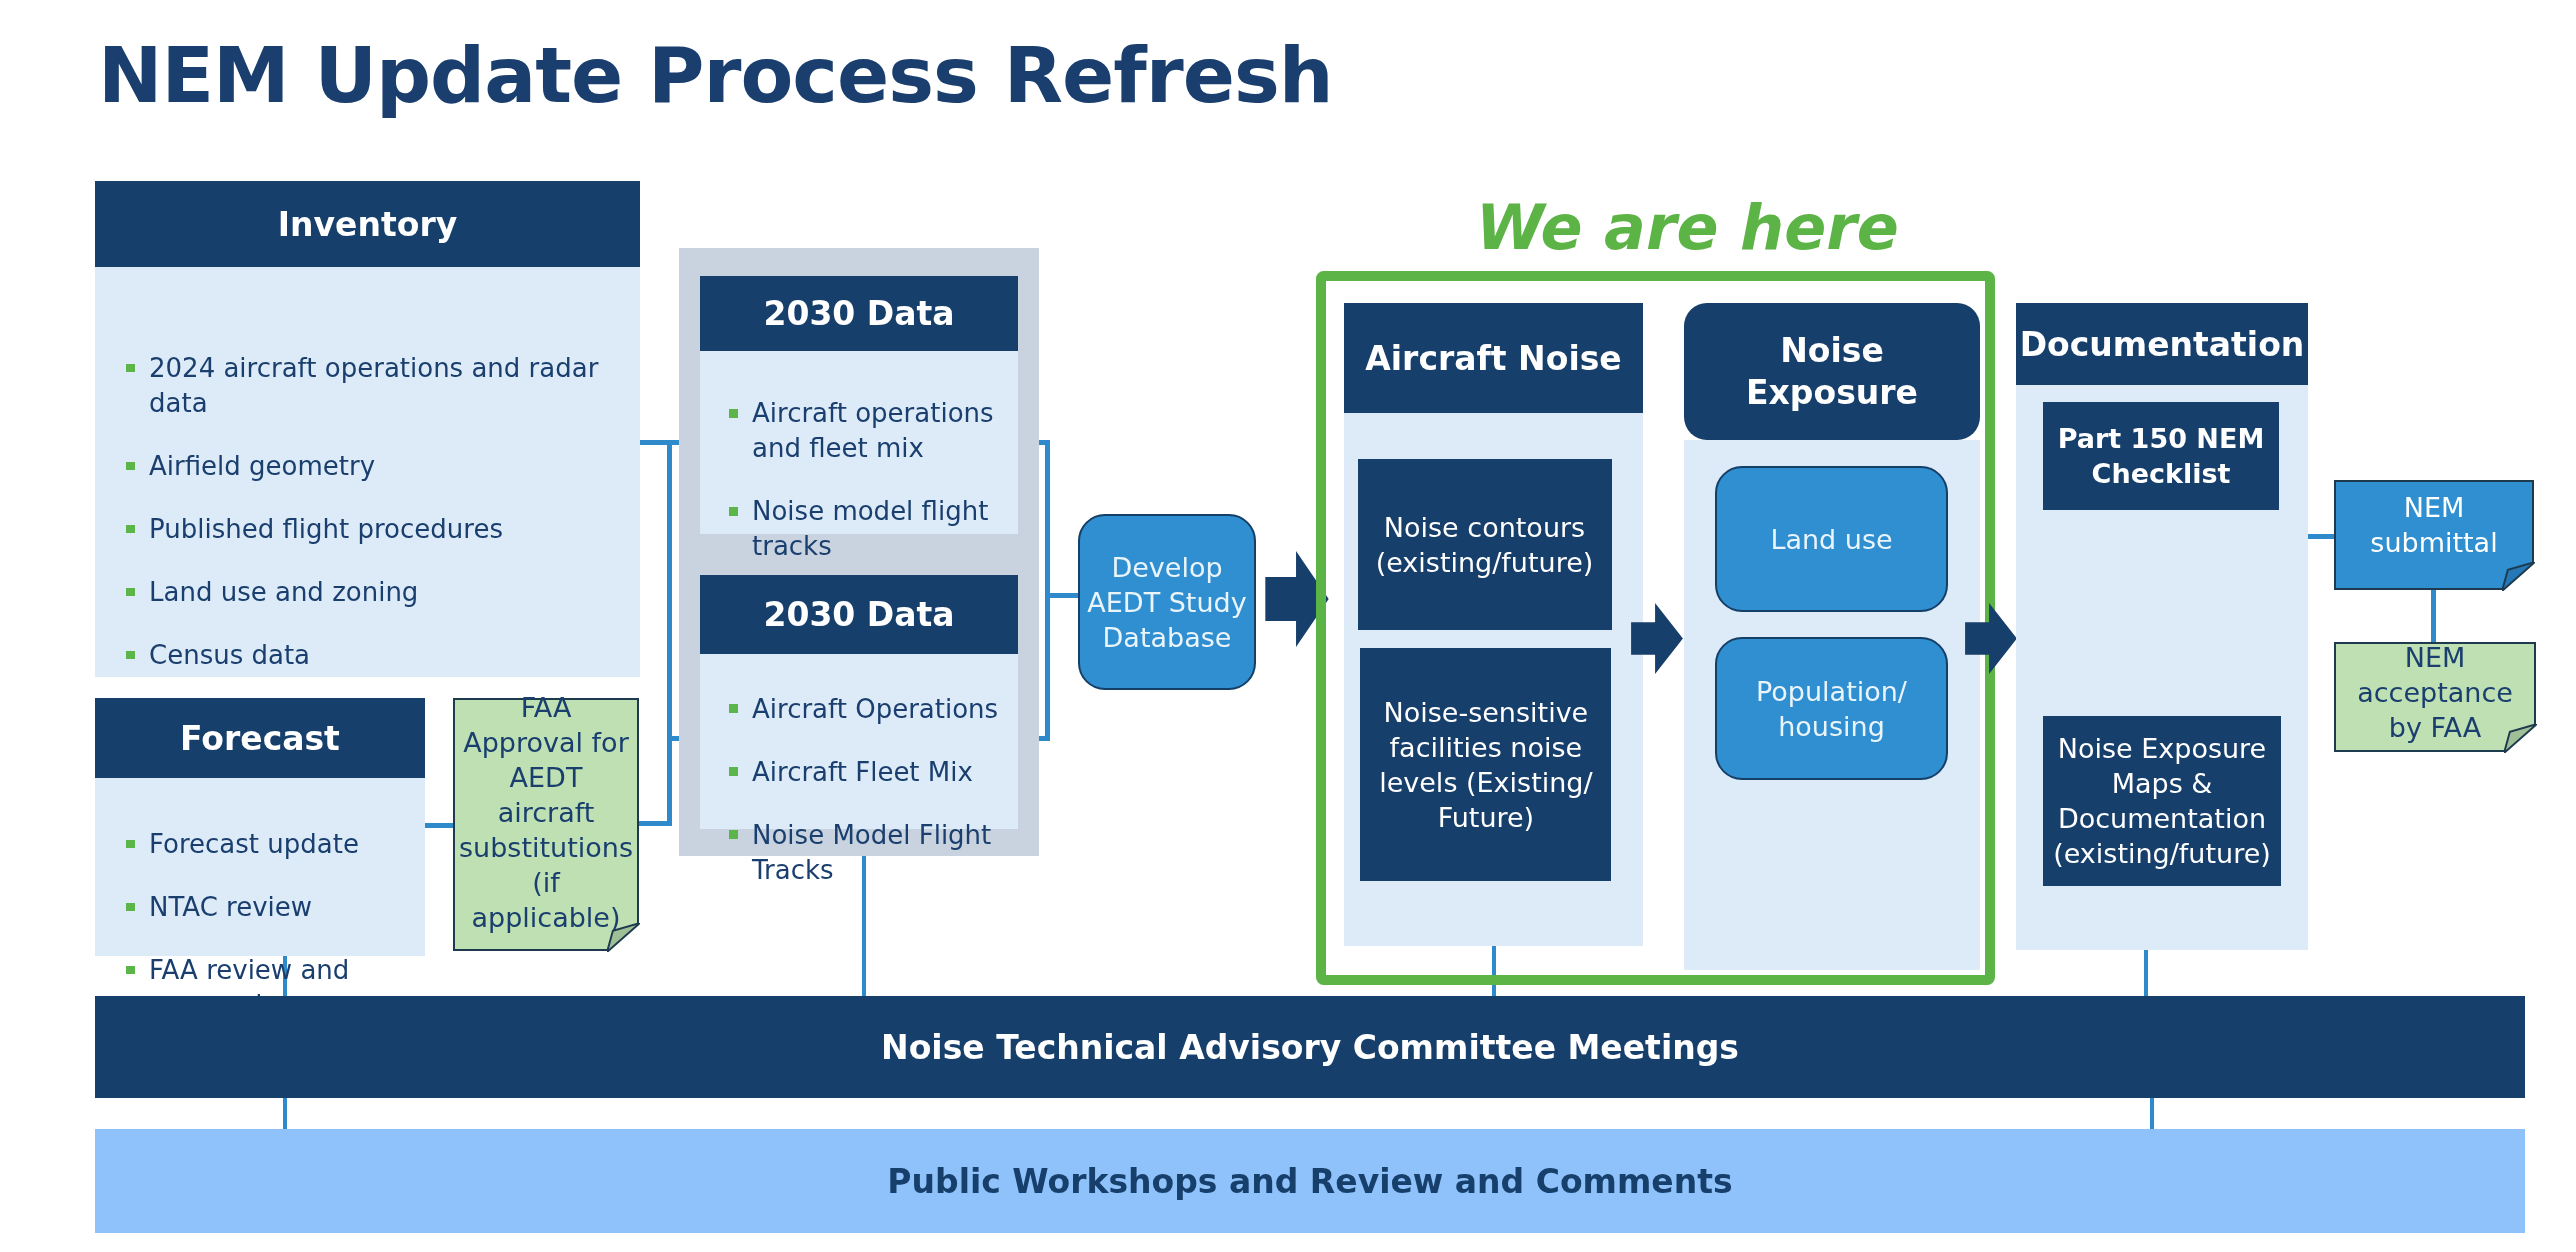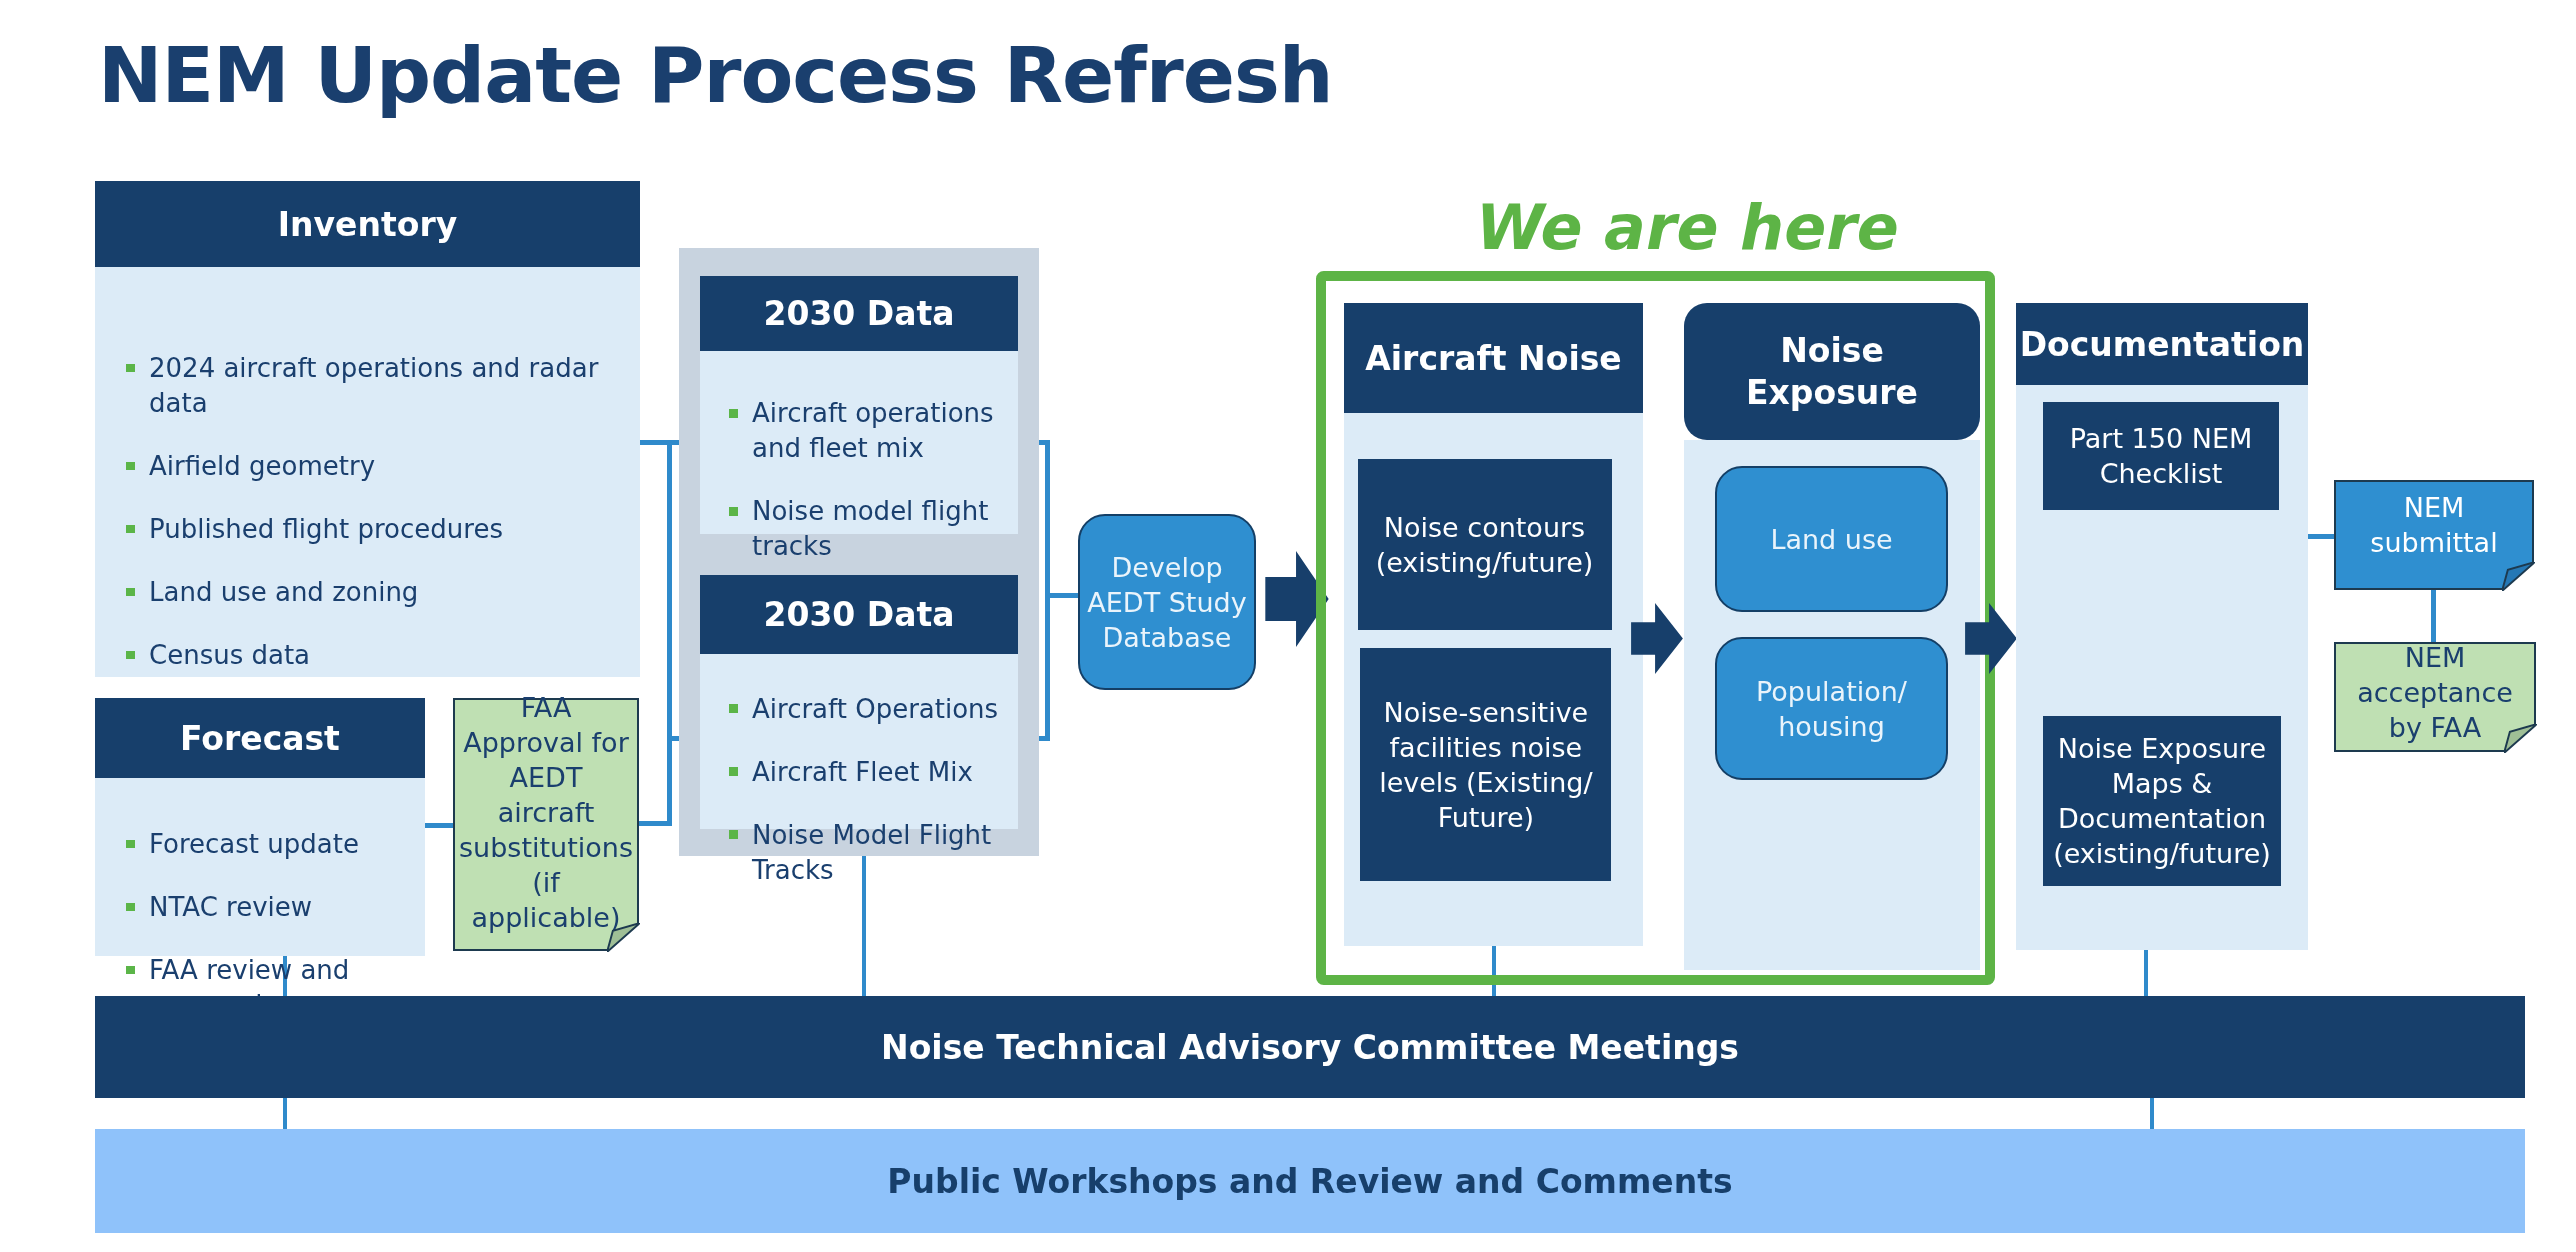--- a/index.html
+++ b/index.html
@@ -145,21 +145,21 @@
   </div>
 </div>
 
 <svg class="arrow" style="left:1965px; top:603px;" width="52" height="71" viewBox="0 0 54 74">
     <polygon points="0,20 25,20 25,0 54,37 25,74 25,54 0,54" fill="#173f6b"></polygon>
   </svg>
 
 <div class="abs" style="left:2016px; top:303px; width:292px; height:647px;">
   <div class="hdr" style="height:82px; font-size:33px;">Documentation</div>
   <div class="lightpanel" style="height:565px; position:relative;">
-    <div class="abs dbox centertxt" style="left:27px; top:17.4px; width:236px; height:108px; padding:0 13.5px;">
+    <div class="abs dbox centertxt" style="left:27px; top:17.4px; width:236px; height:108px; padding:0 13.5px;font-weight:bold;">
       <span>Part 150 NEM Checklist</span>
     </div>
     <div class="abs dbox centertxt" style="left:27px; top:331px; width:238px; height:170px; padding:0 3.9px;">
       <span>Noise Exposure Maps &amp; Documentation (existing/future)</span>
     </div>
   </div>
 </div>
 
 <div class="abs note note-blue centertxt" style="left:2334px; top:480px; width:200px; height:110px; padding:0 29px 19.3px;">
   <span>NEM submittal</span>

